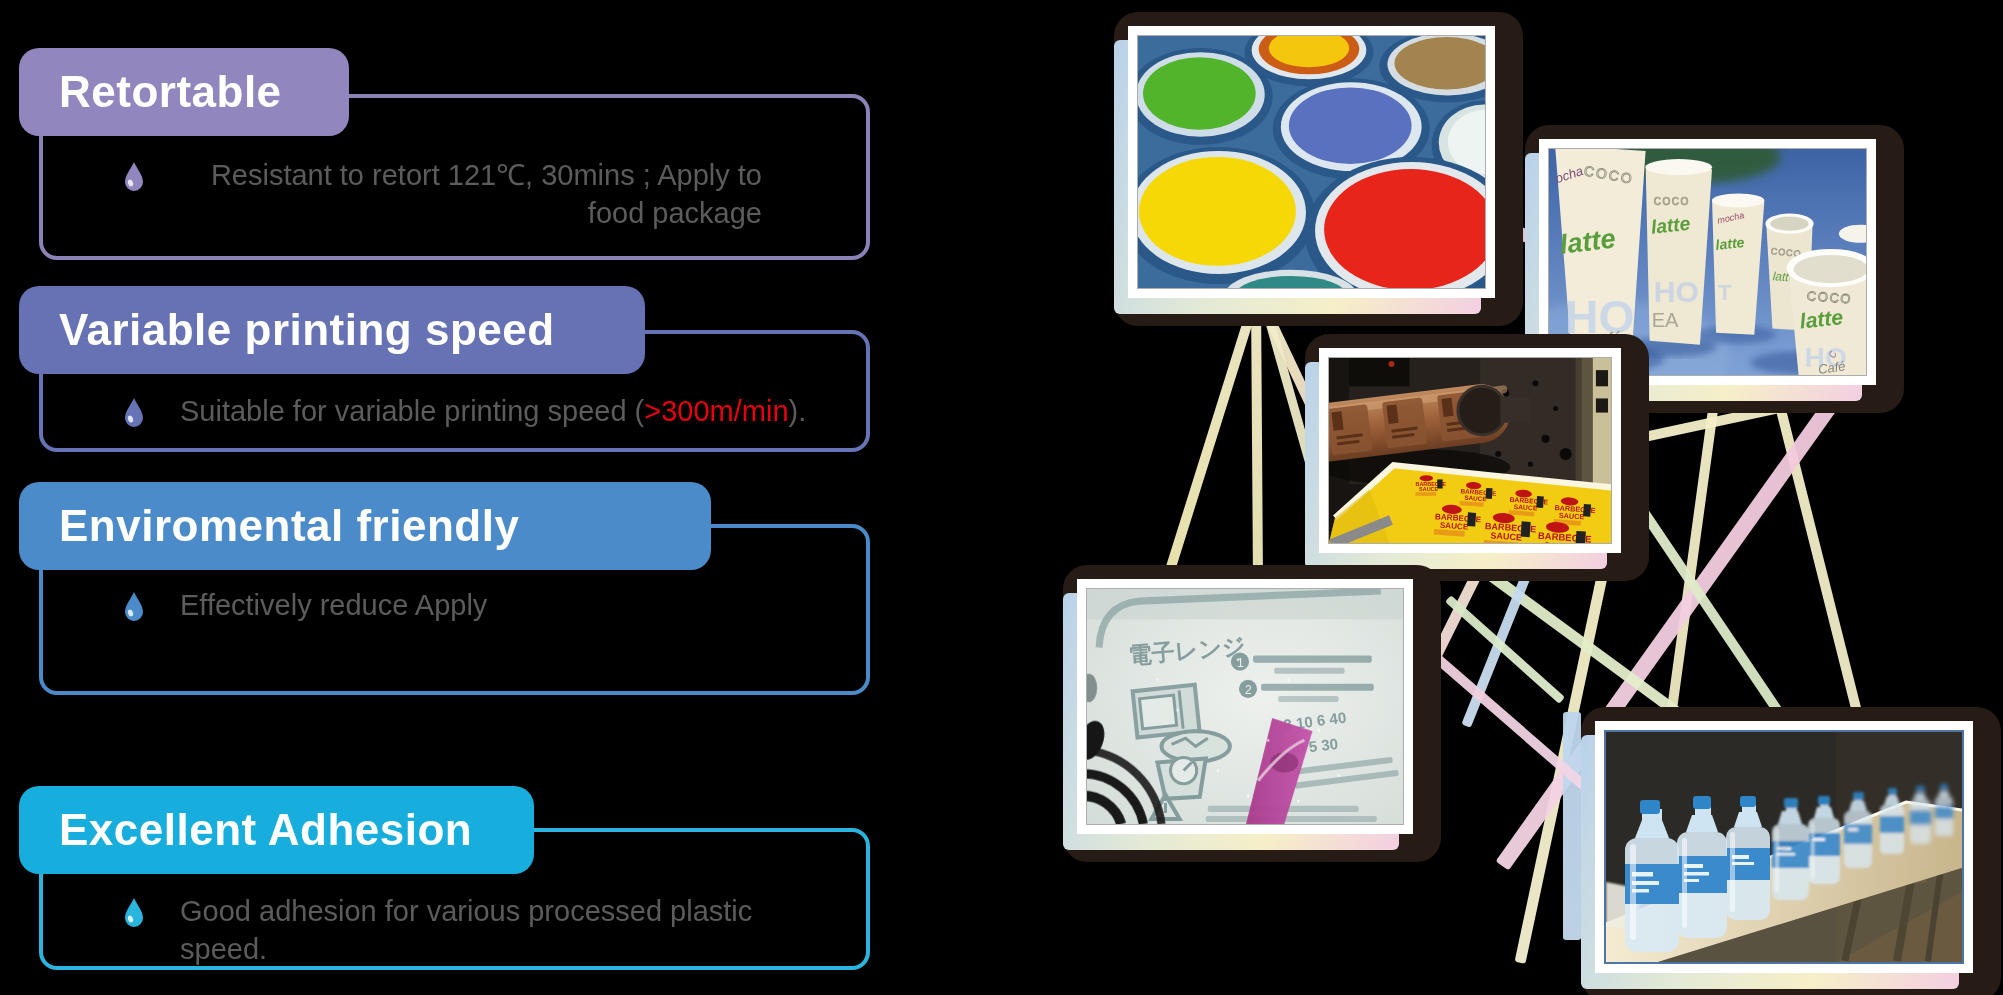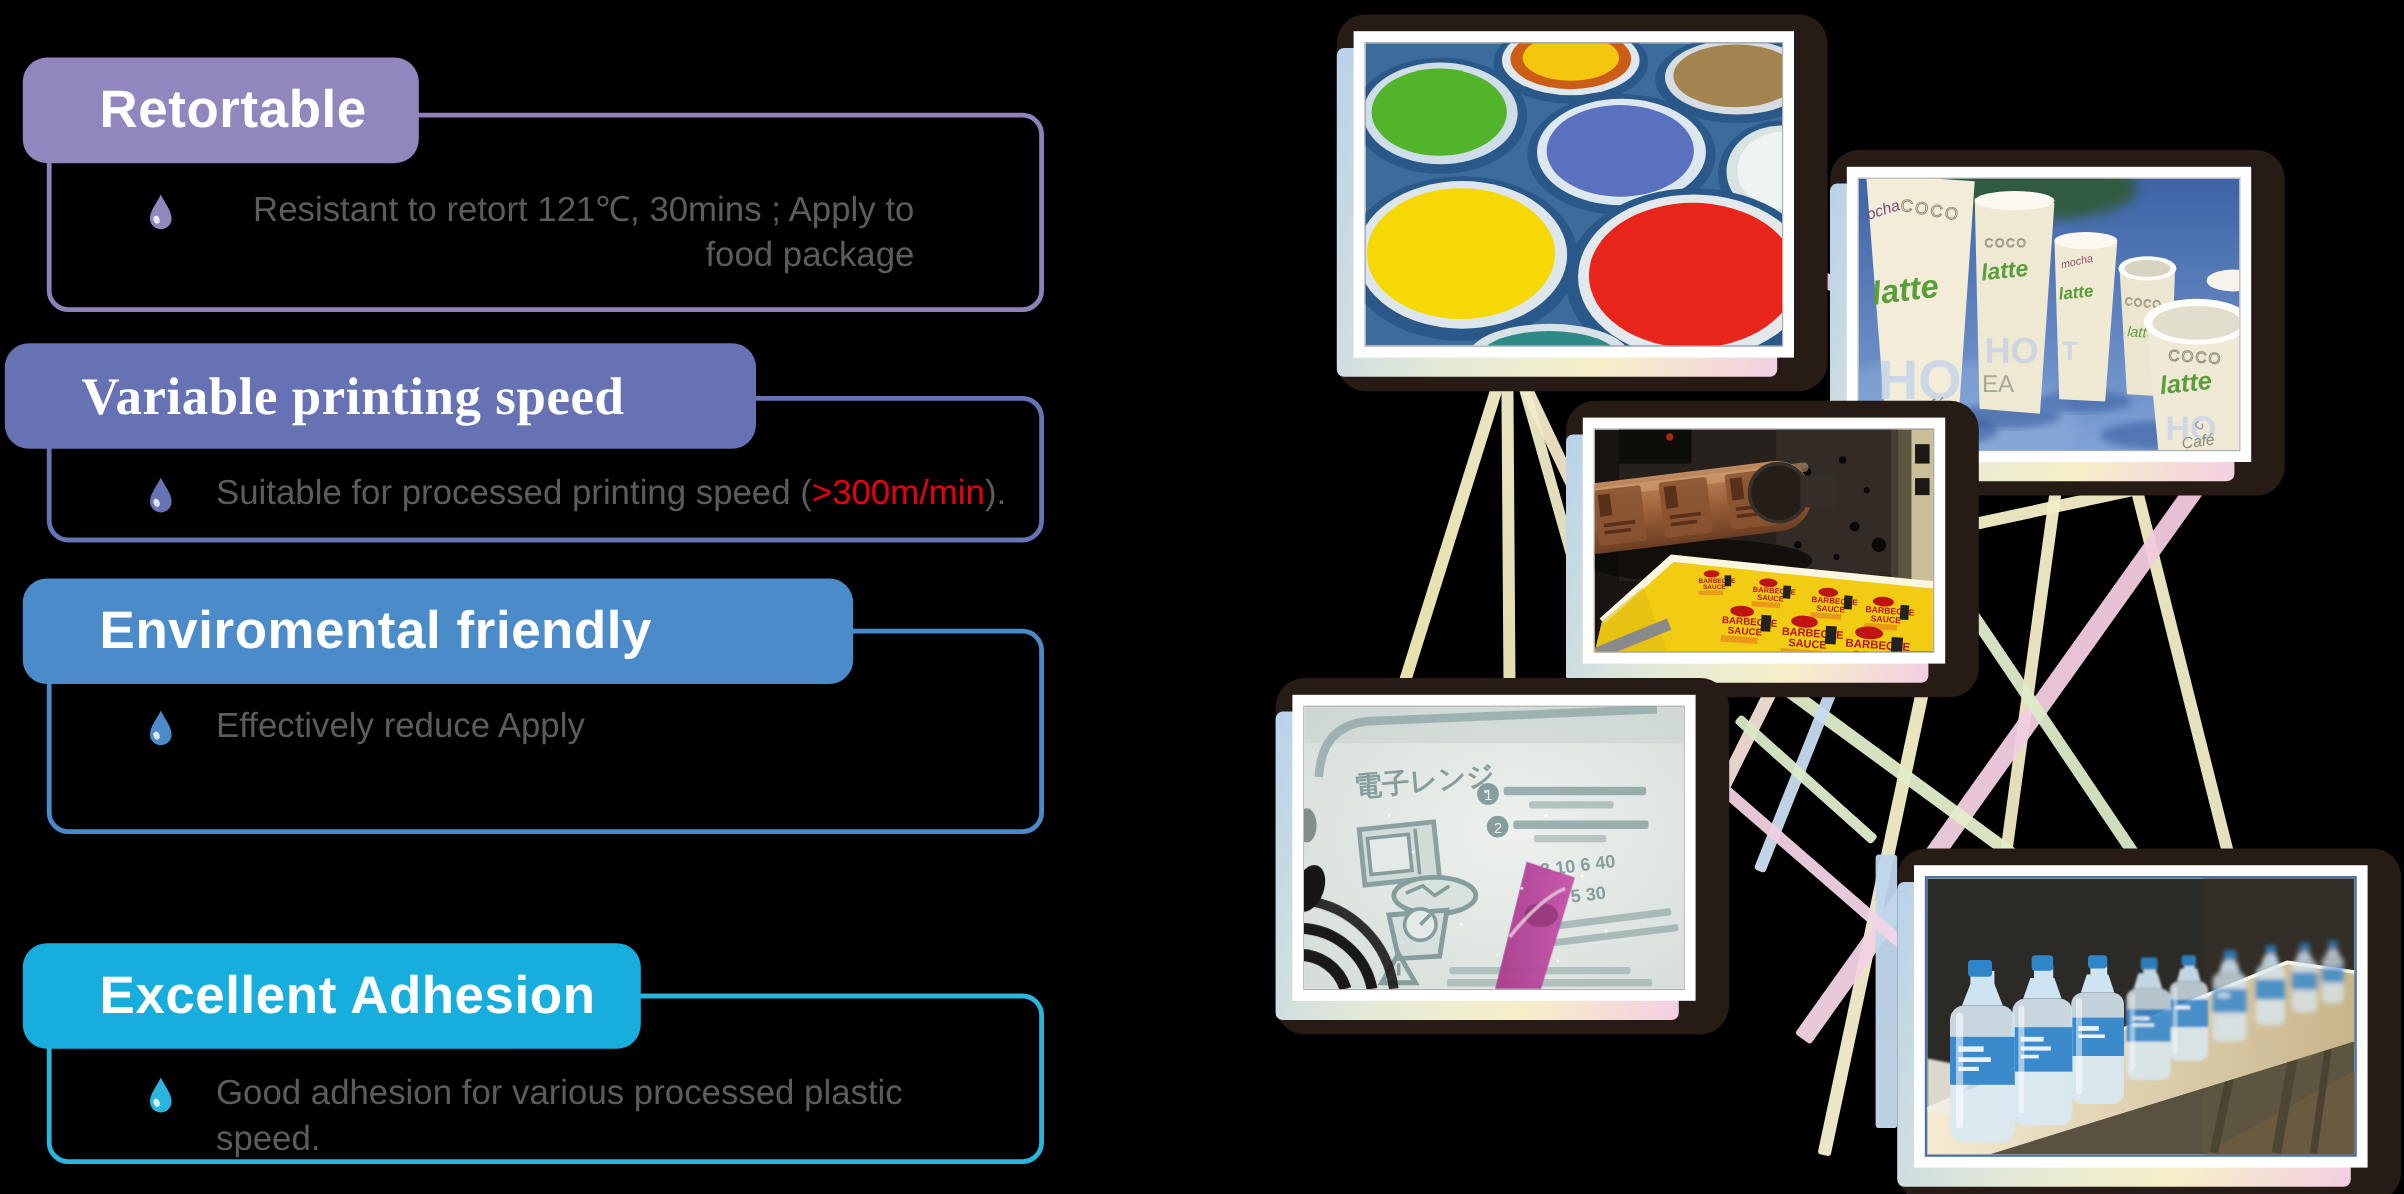--- a/index.html
+++ b/index.html
@@ -3,34 +3,34 @@
 <meta charset="utf-8">
 <style>
   html,body{margin:0;padding:0;background:#000;}
   .stage{position:relative;width:2003px;height:995px;background:#000;overflow:hidden;
          font-family:"Liberation Sans",sans-serif;}
 
   
   .card{position:absolute;left:0;top:0;width:1003px;height:995px;pointer-events:none;z-index:3;}
   .outline{position:absolute;border:4px solid;border-radius:18px;background:transparent;}
   .pill{position:absolute;display:flex;align-items:center;border-radius:20px;
-        color:#fff;font-size:44px;font-weight:700;letter-spacing:.5px;padding-left:64px;box-sizing:border-box;}
+        color:#fff;font-size:44px;font-weight:700;letter-spacing:.5px;padding-left:40px;box-sizing:border-box;}
   .bullets{position:absolute;display:flex;flex-direction:column;gap:10px;}
   .bullet{display:flex;align-items:flex-start;gap:34px;}
   .bullet svg{flex:0 0 auto;margin-top:5px;}
   .btext{font-size:29px;line-height:38px;color:#5d5b5b;}
   .hl{color:#e8000e;}
 
   .c1 .outline{left:39px;top:94px;width:823px;height:158px;border-color:#8d82b8;}
   .c1 .pill{left:19px;top:48px;width:330px;height:88px;background:#9186bd;}
   .c1 .bullets{left:122px;top:156px;width:640px;text-align:right;}
   .c1 .drop{color:#9186bd;}
 
   .c2 .outline{left:39px;top:330px;width:823px;height:114px;border-color:#6673b5;}
-  .c2 .pill{left:4px;top:286px;width:626px;height:88px;background:#6672b4;font-family:Liberation Serif, serif;}
+  .c2 .pill{left:19px;top:286px;width:626px;height:88px;background:#6672b4;}
   .c2 .bullets{left:122px;top:392px;width:720px;}
   .c2 .drop{color:#6673b5;}
 
   .c3 .outline{left:39px;top:524px;width:823px;height:163px;border-color:#4a8ac8;}
   .c3 .pill{left:19px;top:482px;width:692px;height:88px;background:#4b8bc9;}
   .c3 .bullets{left:122px;top:586px;width:700px;}
   .c3 .drop{color:#4b8bc9;}
 
   .c4 .outline{left:39px;top:828px;width:823px;height:134px;border-color:#29b5dd;}
   .c4 .pill{left:19px;top:786px;width:515px;height:88px;background:#17aede;}
@@ -501,21 +501,21 @@
     <div class="outline"></div>
     <div class="pill">
       <span>Variable printing speed</span>
     </div>
     <div class="bullets">
       <div class="bullet">
         <svg class="drop" width="24" height="32" viewBox="0 0 24 32">
             <path fill="currentColor" d="M12 1 C9 8 3 14 3 21 a9 9 0 0 0 18 0 C21 14 15 8 12 1 Z"></path>
             <ellipse cx="8.5" cy="22" rx="2.5" ry="3.5" fill="#fff" opacity=".8" transform="rotate(-20 8.5 22)"></ellipse>
           </svg>
-        <div class="btext"><span>Suitable for processed printing speed (</span><span class="hl">&gt;300m/min</span><span>).</span></div>
+        <div class="btext"><span>Suitable for variable printing speed (</span><span class="hl">&gt;300m/min</span><span>).</span></div>
       </div>
     </div>
   </div>
 
   <div class="card c3">
     <div class="outline"></div>
     <div class="pill">
       <span>Enviromental friendly</span>
     </div>
     <div class="bullets">

